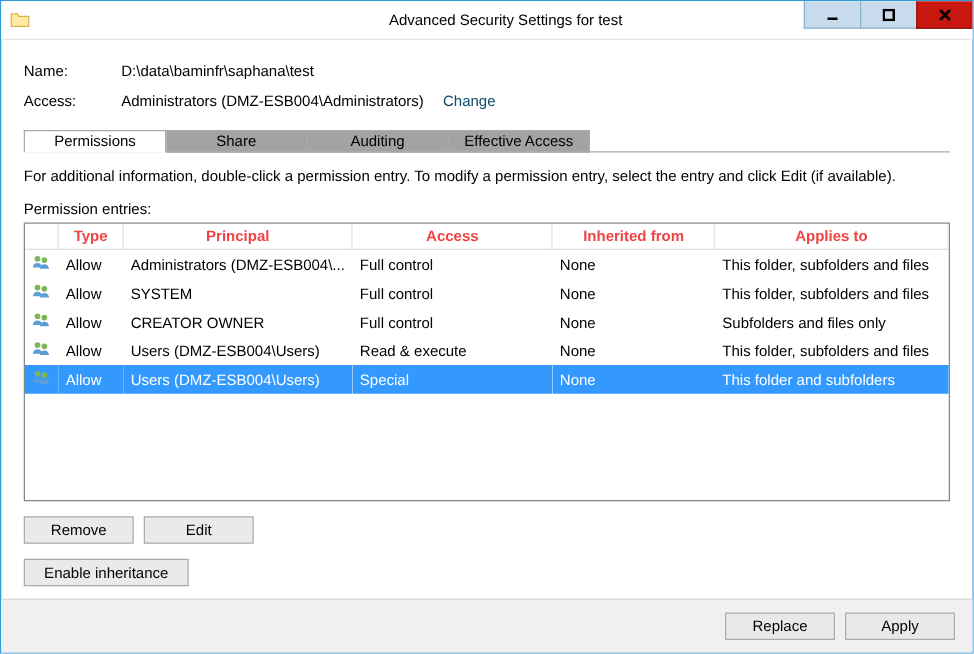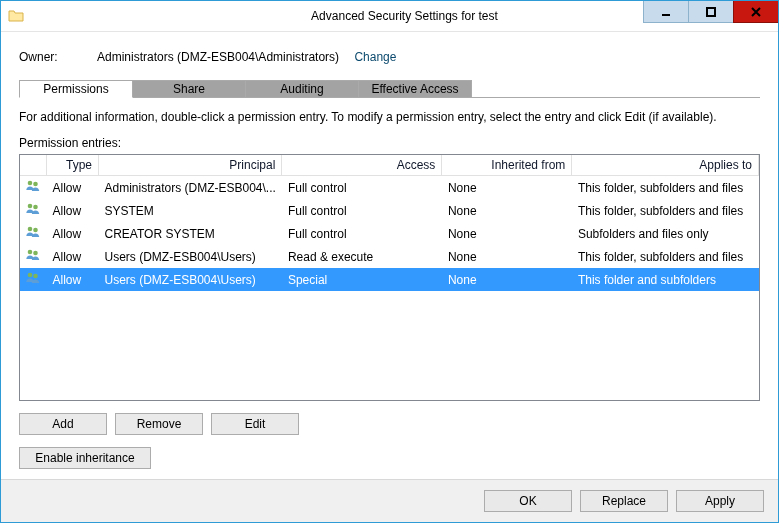--- a/index.html
+++ b/index.html
@@ -18,21 +18,21 @@
   .link{color:#0c4a6e;cursor:pointer;margin-left:12px}
   .tabs{display:flex;margin-top:6px;width:452px}
   .tab{border:1px solid #aaaaaa;background:#fff;padding:1px 0;text-align:center;font-size:12px;margin-right:-1px;cursor:pointer;flex:1}
   .tab.active{background:#fff;border-bottom:1px solid #fff;position:relative;z-index:2}
   .tab.inactive{background:#a3a3a3}
   .tabline{border-bottom:1px solid #aaaaaa;margin-top:-1px;margin-bottom:12px}
   .info{font-size:12px;margin-bottom:12px}
   .subhead{font-size:12px;margin-bottom:4px}
   .grid{border:1px solid #828790;flex:1;min-height:160px;background:#fff;overflow:hidden}
   table{width:100%;border-collapse:collapse;font-size:12px}
-  thead th{background:#fff;border-right:1px solid #e1e1e1;border-bottom:1px solid #e1e1e1;text-align:right;font-weight:normal;padding:3px 6px;color:#0f172a}
+  thead th{background:#fff;border-right:1px solid #e1e1e1;border-bottom:1px solid #e1e1e1;text-align:center;font-weight:bold;padding:3px 6px;color:#ef4444}
   thead th:first-child{width:22px;border-right:1px solid #e1e1e1;padding:3px 2px}
   tbody td{padding:2px 6px;white-space:nowrap;overflow:hidden;text-overflow:ellipsis}
   tbody tr.selected td{background:#3399ff;color:#fff}
   tbody td.iconcell{width:22px;padding:2px 2px;text-align:center}
   .btnrow{margin-top:12px;display:flex;gap:8px}
   .btn{border:1px solid #acacac;background:#eaeaea;padding:3px 0;width:86px;text-align:center;font-size:12px;cursor:pointer}
   .btn.wide{width:130px}
   .chkrow{margin-top:14px;display:flex;align-items:center;font-size:12px}
   .chkrow input{margin:0 4px 0 0}
   .footer{border-top:1px solid #d8d8d8;background:#f0f0f0;padding:10px 14px;display:flex;justify-content:flex-end;gap:8px}
@@ -63,21 +63,25 @@
       <div class="winbtn close">
           <svg width="10" height="10">
             <path d="M1 1l8 8M9 1l-8 8" stroke="#000" stroke-width="2"></path>
           </svg>
         </div>
     </div>
   </div>
 
   <div class="body">
     <div class="kv">
-      <div class="label">Owner:</div>
+      <div class="label">Name:</div>
+      <div class="val">D:\data\baminfr\saphana\test</div>
+    </div>
+    <div class="kv">
+      <div class="label">Access:</div>
       <div class="val">
         <span>Administrators (DMZ-ESB004\Administrators)</span>
         <span class="link">Change</span>
       </div>
     </div>
 
     <div class="tabs">
       <div class="tab active">Permissions</div>
       <div class="tab inactive">Share</div>
       <div class="tab inactive">Auditing</div>
@@ -136,21 +140,21 @@
               <td>This folder, subfolders and files</td>
             </tr>
             <tr>
               <td class="iconcell"><svg width="16" height="16" viewBox="0 0 16 16">
                   <circle cx="5" cy="5" r="2.3" fill="#7eb55a"></circle>
                   <path d="M1.3 12c0-2 1.6-3.6 3.7-3.6s3.7 1.6 3.7 3.6" fill="#5e9ed6"></path>
                   <circle cx="10.5" cy="6" r="2.3" fill="#7eb55a"></circle>
                   <path d="M6.8 13c0-2 1.6-3.6 3.7-3.6s3.7 1.6 3.7 3.6" fill="#5e9ed6"></path>
                 </svg></td>
               <td>Allow</td>
-              <td>CREATOR SYSTEM</td>
+              <td>CREATOR OWNER</td>
               <td>Full control</td>
               <td>None</td>
               <td>Subfolders and files only</td>
             </tr>
             <tr>
               <td class="iconcell"><svg width="16" height="16" viewBox="0 0 16 16">
                   <circle cx="5" cy="5" r="2.3" fill="#7eb55a"></circle>
                   <path d="M1.3 12c0-2 1.6-3.6 3.7-3.6s3.7 1.6 3.7 3.6" fill="#5e9ed6"></path>
                   <circle cx="10.5" cy="6" r="2.3" fill="#7eb55a"></circle>
                   <path d="M6.8 13c0-2 1.6-3.6 3.7-3.6s3.7 1.6 3.7 3.6" fill="#5e9ed6"></path>
@@ -172,29 +176,27 @@
               <td>Users (DMZ-ESB004\Users)</td>
               <td>Special</td>
               <td>None</td>
               <td>This folder and subfolders</td>
             </tr>
           </tbody>
       </table>
     </div>
 
     <div class="btnrow">
-      <div class="btn">Add</div>
       <div class="btn">Remove</div>
       <div class="btn">Edit</div>
     </div>
 
     <div class="btnrow">
       <div class="btn wide">Enable inheritance</div>
     </div>
 
   </div>
 
   <div class="footer">
-    <div class="btn">OK</div>
     <div class="btn">Replace</div>
     <div class="btn">Apply</div>
   </div>
 </div>
 
 </body></html>

